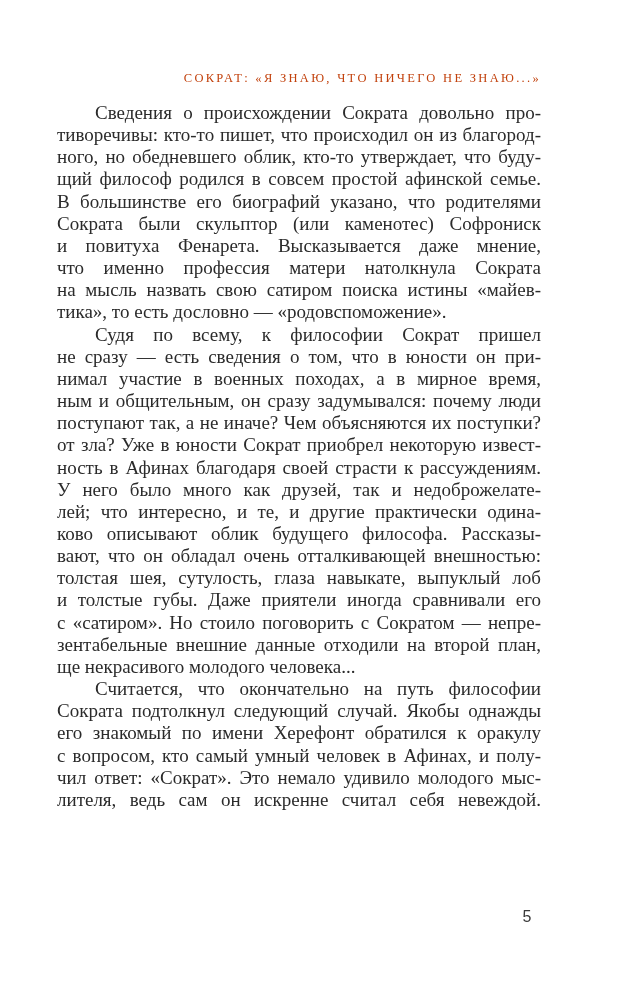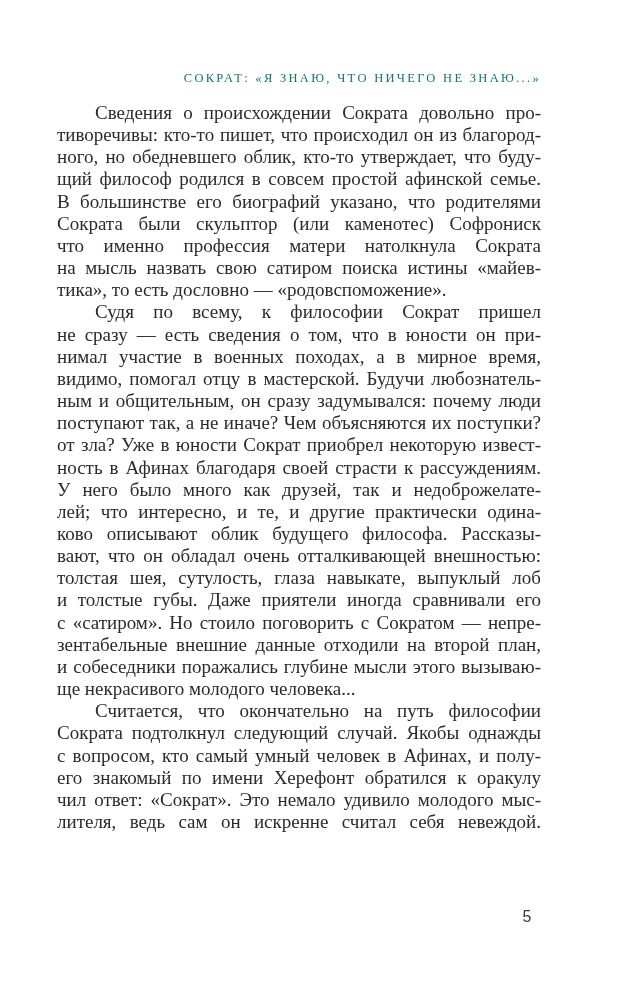--- a/index.html
+++ b/index.html
@@ -18,21 +18,21 @@
   }
   .running-head {
     position: absolute;
     top: 71px;
     left: 57px;
     width: 484px;
     text-align: right;
     font-size: 12.5px;
     letter-spacing: 2.3px;
     white-space: nowrap;
-    color: #0f766e;
+    color: #c2410c;
   }
   .body-text {
     position: absolute;
     top: 102px;
     left: 57px;
     width: 484px;
     font-size: 19px;
     line-height: 22.15px;
   }
   .paragraph { margin: 0; }
@@ -60,48 +60,47 @@
   <div class="running-head">СОКРАТ: «Я ЗНАЮ, ЧТО НИЧЕГО НЕ ЗНАЮ...»</div>
 
   <div class="body-text">
       <div class="paragraph">
         <div class="line indent">Сведения о происхождении Сократа довольно про-</div>
         <div class="line">тиворечивы: кто-то пишет, что происходил он из благород-</div>
         <div class="line">ного, но обедневшего облик, кто-то утверждает, что буду-</div>
         <div class="line">щий философ родился в совсем простой афинской семье.</div>
         <div class="line">В большинстве его биографий указано, что родителями</div>
         <div class="line">Сократа были скульптор (или каменотес) Софрониск</div>
+        <div class="line">и повитуха Фенарета. Высказывается даже мнение,</div>
         <div class="line">что именно профессия матери натолкнула Сократа</div>
         <div class="line">на мысль назвать свою сатиром поиска истины «майев-</div>
         <div class="line flush">тика», то есть дословно — «родовспоможение».</div>
       </div>
       <div class="paragraph">
         <div class="line indent">Судя по всему, к философии Сократ пришел</div>
         <div class="line">не сразу — есть сведения о том, что в юности он при-</div>
         <div class="line">нимал участие в военных походах, а в мирное время,</div>
-        <div class="line">видимо, помогал отцу в мастерской. Будучи любознатель-</div>
         <div class="line">ным и общительным, он сразу задумывался: почему люди</div>
         <div class="line">поступают так, а не иначе? Чем объясняются их поступки?</div>
         <div class="line">от зла? Уже в юности Сократ приобрел некоторую извест-</div>
         <div class="line">ность в Афинах благодаря своей страсти к рассуждениям.</div>
         <div class="line">У него было много как друзей, так и недоброжелате-</div>
         <div class="line">лей; что интересно, и те, и другие практически одина-</div>
         <div class="line">ково описывают облик будущего философа. Рассказы-</div>
         <div class="line">вают, что он обладал очень отталкивающей внешностью:</div>
         <div class="line">толстая шея, сутулость, глаза навыкате, выпуклый лоб</div>
         <div class="line">и толстые губы. Даже приятели иногда сравнивали его</div>
         <div class="line">с «сатиром». Но стоило поговорить с Сократом — непре-</div>
         <div class="line">зентабельные внешние данные отходили на второй план,</div>
-        <div class="line">и собеседники поражались глубине мысли этого вызываю-</div>
         <div class="line flush">ще некрасивого молодого человека...</div>
       </div>
       <div class="paragraph">
         <div class="line indent">Считается, что окончательно на путь философии</div>
         <div class="line">Сократа подтолкнул следующий случай. Якобы однажды</div>
+        <div class="line">его знакомый по имени Херефонт обратился к оракулу</div>
         <div class="line">с вопросом, кто самый умный человек в Афинах, и полу-</div>
-        <div class="line">его знакомый по имени Херефонт обратился к оракулу</div>
         <div class="line">чил ответ: «Сократ». Это немало удивило молодого мыс-</div>
         <div class="line">лителя, ведь сам он искренне считал себя невеждой.</div>
       </div>
     </div>
 
   <div class="page-number">5</div>
 </div>
 
 </body></html>

